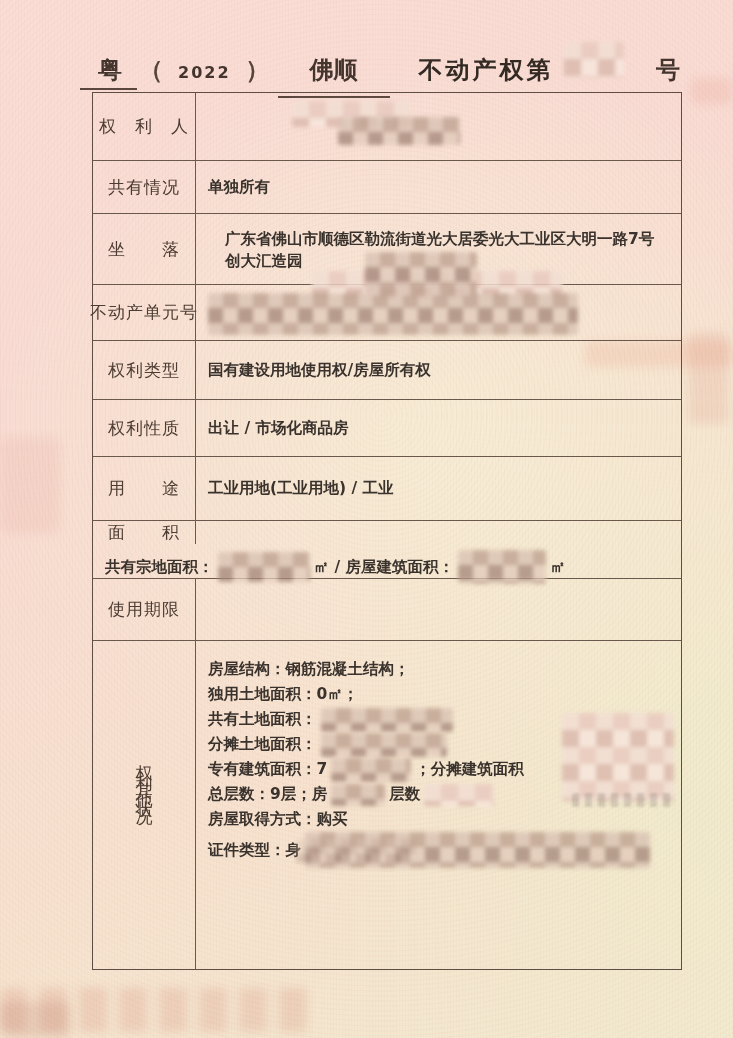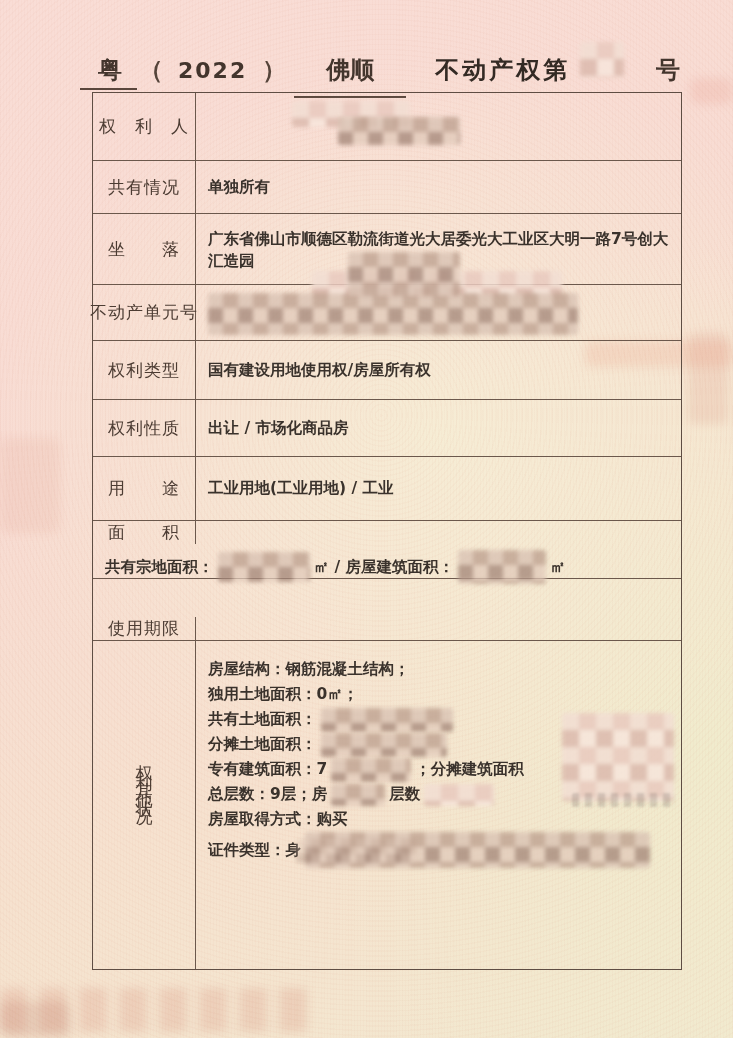--- a/index.html
+++ b/index.html
@@ -18,21 +18,21 @@
       repeating-linear-gradient(90deg, rgba(219,150,126,.05) 0 1px, transparent 1px 3px);
   }
   .ghost{position:absolute;pointer-events:none;filter:blur(5px);border-radius:8px;}
 
   
   #title{position:absolute;left:80px;top:42px;width:600px;display:flex;align-items:baseline;
          font-size:24px;font-weight:bold;color:#43352d;white-space:nowrap;}
   .u-seg{border-bottom:2px solid #5a463c;padding-bottom:2px;}
   #title .seg-prov{padding:0 15px 2px 18px;}
   #title .paren{margin:0 2px;color:#55443a;}
-  #title .year{margin:0 13px;letter-spacing:2px;font-family:"DejaVu Sans",sans-serif;font-size:22px;}
+  #title .year{margin:0 13px;letter-spacing:2px;font-family:"DejaVu Sans",sans-serif;font-size:16px;}
   #title .seg-city{padding:0 32px 10px 32px;margin-left:6px;}
   #title .mid{margin-left:29px;letter-spacing:3px;color:#332a24;}
   #title .suffix{margin-left:22px;}
 
   
   .rd,.rd-light{filter:blur(2px);border-radius:3px;}
   .rd{background:conic-gradient(#bda08f 25%, #e2cbbb 0 50%, #a5887a 0 75%, #d9c2b3 0);
       background-size:30px 30px;opacity:.78;}
   .rd-light{background:conic-gradient(#e9cabf 25%, #f7e6dc 0 50%, #dcbaae 0 75%, #f2ded3 0);
       background-size:34px 34px;opacity:.85;}
@@ -44,22 +44,22 @@
       border:1.5px solid #5e4d43;box-sizing:border-box;display:flex;flex-direction:column;}
   .row{display:flex;border-bottom:1px solid #6b584c;box-sizing:border-box;}
   .row:last-child{border-bottom:none;flex:1;}
   .lbl{width:103px;border-right:1px solid #6b584c;box-sizing:border-box;
        display:flex;align-items:center;justify-content:center;
        font-size:17px;color:#4c3c33;white-space:pre;letter-spacing:1px;}
   .val{flex:1;position:relative;padding:6px 12px;box-sizing:border-box;
        display:flex;flex-direction:column;justify-content:center;
        font-family:"DejaVu Sans","Liberation Sans",sans-serif;
        font-weight:bold;font-size:15.5px;color:#3a322c;line-height:1.45;}
-  .r1{height:68px;} .r2{height:53px;} .r3{height:71px;} .r4{height:56px;}
-  .r5{height:59px;} .r6{height:57px;} .r7{height:64px;} .r8{height:58px;flex-direction:column;} .r9{height:62px;align-items:flex-end;}
+  .r1{height:68px;} .r2{height:53px;} .r3{height:71px;gap:17px;} .r4{height:56px;}
+  .r5{height:59px;} .r6{height:57px;} .r7{height:64px;} .r8{height:58px;flex-direction:column;} .r9{height:62px;}
   .vlbl{writing-mode:vertical-rl;text-orientation:upright;letter-spacing:9px;
         padding-bottom:55px;font-size:17px;}
   .inline-wrap{display:block;}
   .other-line{line-height:25px;}
   .faint-streak{position:absolute;filter:blur(1px);opacity:.45;pointer-events:none;
         background:repeating-linear-gradient(90deg, rgba(120,110,105,.55) 0 7px, rgba(120,110,105,.05) 7px 13px);
         border-radius:2px;}
 </style>
 </head>
 <body>

